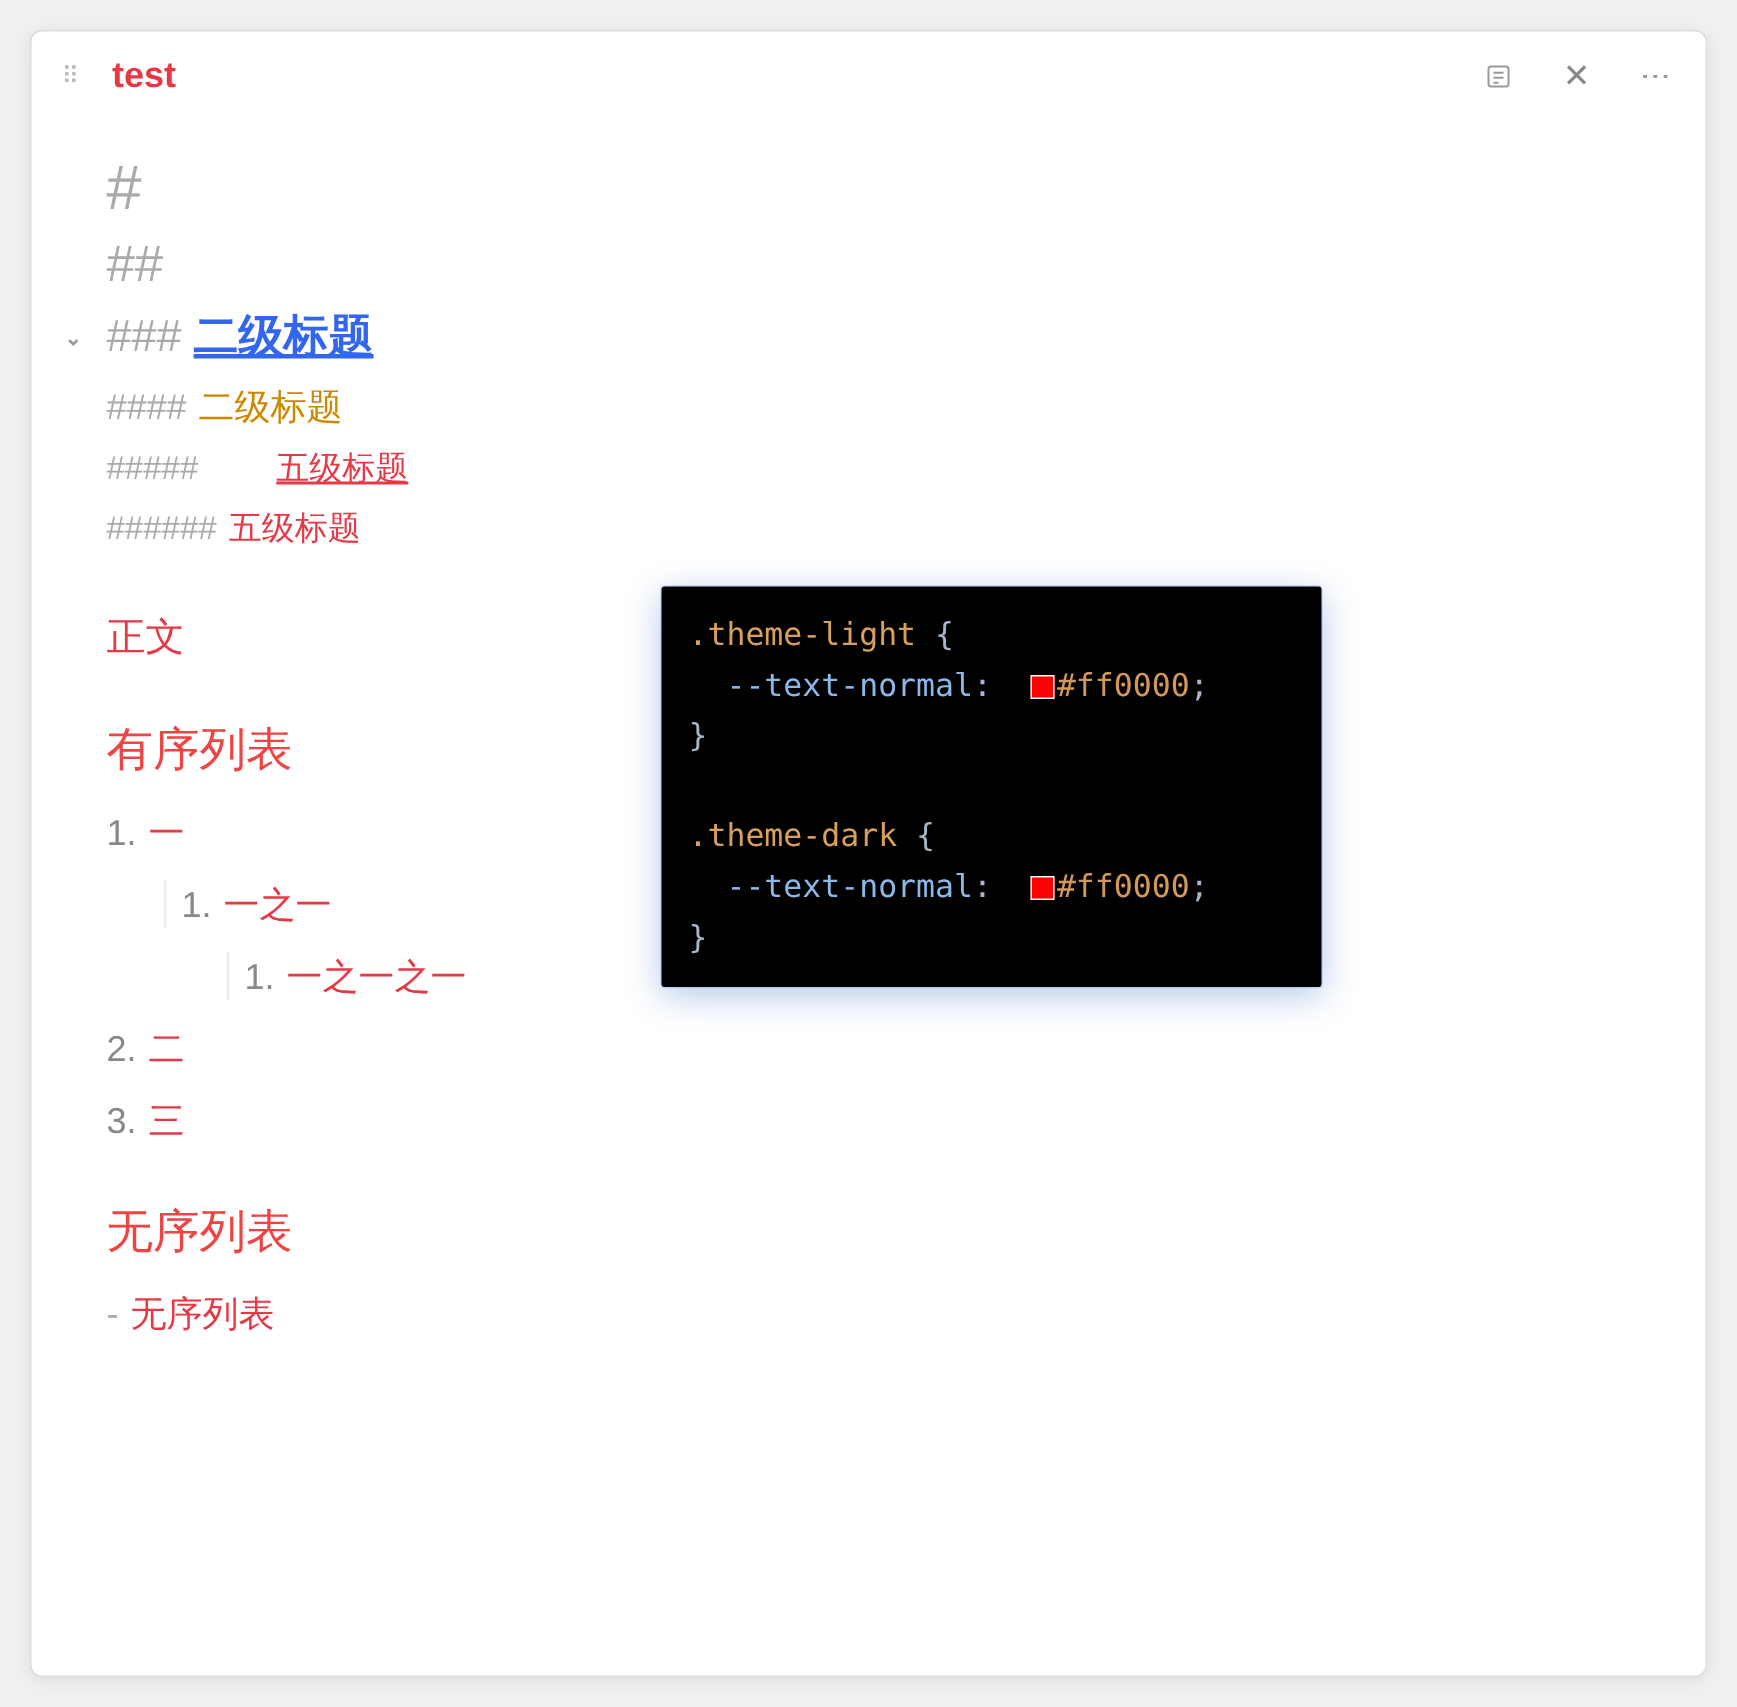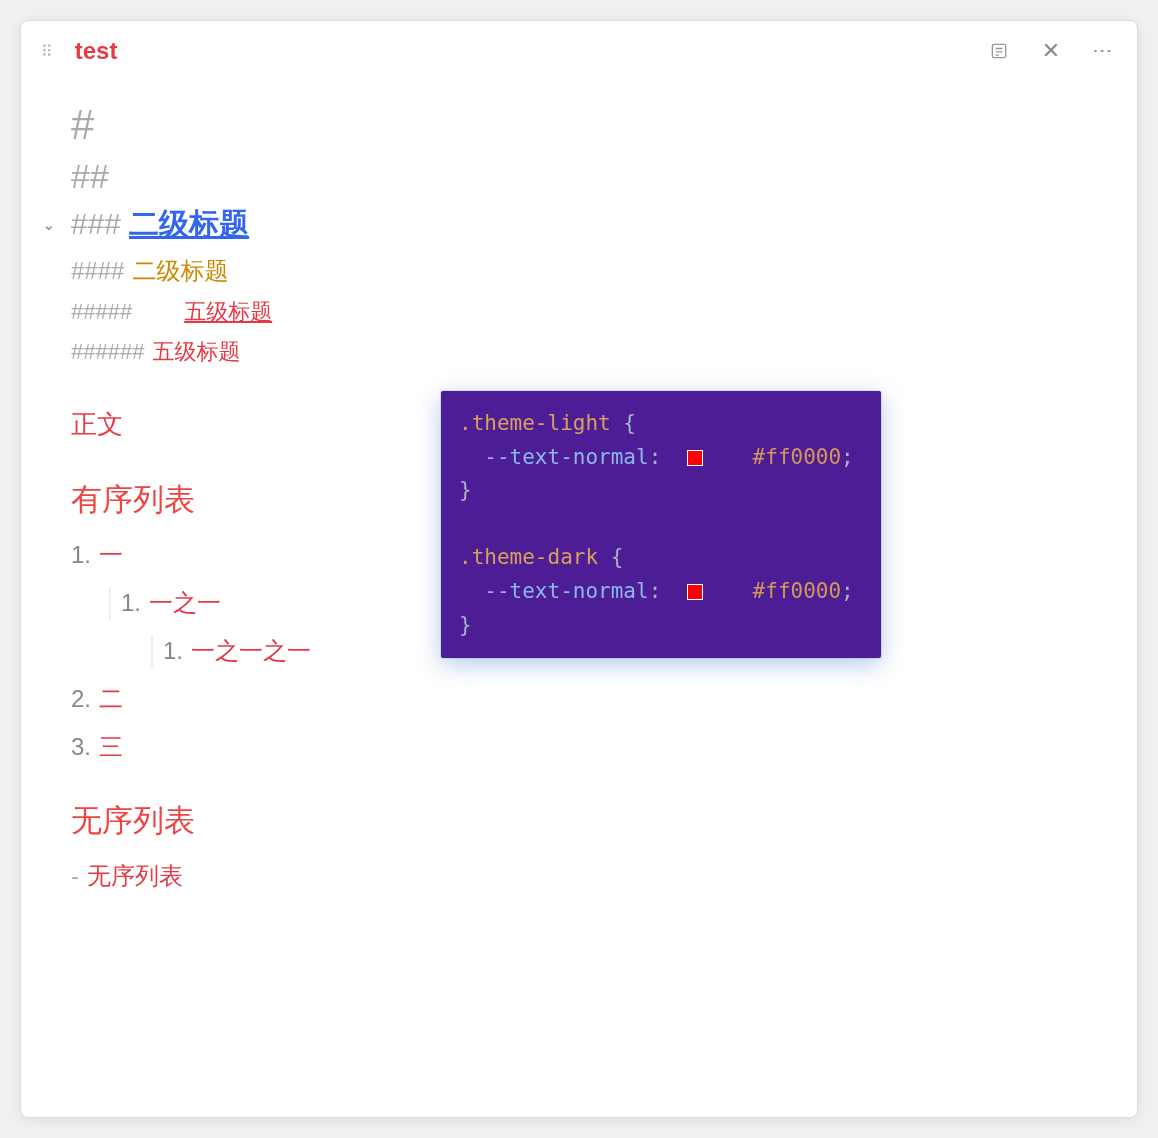--- a/index.html
+++ b/index.html
@@ -116,33 +116,33 @@
     .list-num { color: #888; margin-right: 8px; }
     .list-text { color: #e63946; }
     .indent1 { margin-left: 38px; border-left: 2px solid #eee; padding-left: 10px; }
     .indent2 { margin-left: 80px; border-left: 2px solid #eee; padding-left: 10px; }
     .bullet { color: #aaa; margin-right: 8px; font-size: 24px; }
     .code-overlay {
       position: absolute;
       top: 310px;
       left: 420px;
       width: 440px;
-      background: #4c1d95;
+      background: #000000;
       border-radius: 2px;
       padding: 16px 18px;
       font-family: "Consolas", "Monaco", monospace;
       font-size: 21px;
       line-height: 1.6;
       box-shadow: 0 6px 24px rgba(0,80,180,0.3), 0 0 0 1px rgba(100,150,255,0.2);
       color: #c9d1d9;
     }
     .cs-selector { color: #d9a05c; }
     .cs-brace { color: #a8b4c8; }
     .cs-prop { color: #8bb8e8; }
-    .cs-val { color: #d39859; margin-left: 48px; }
+    .cs-val { color: #d39859; }
     .cs-swatch {
       display: inline-block;
       width: 16px;
       height: 16px;
       background: #ff0000;
       border: 1px solid #fff;
       vertical-align: middle;
       margin-right: 2px;
     }
     .code-line { white-space: pre; }

